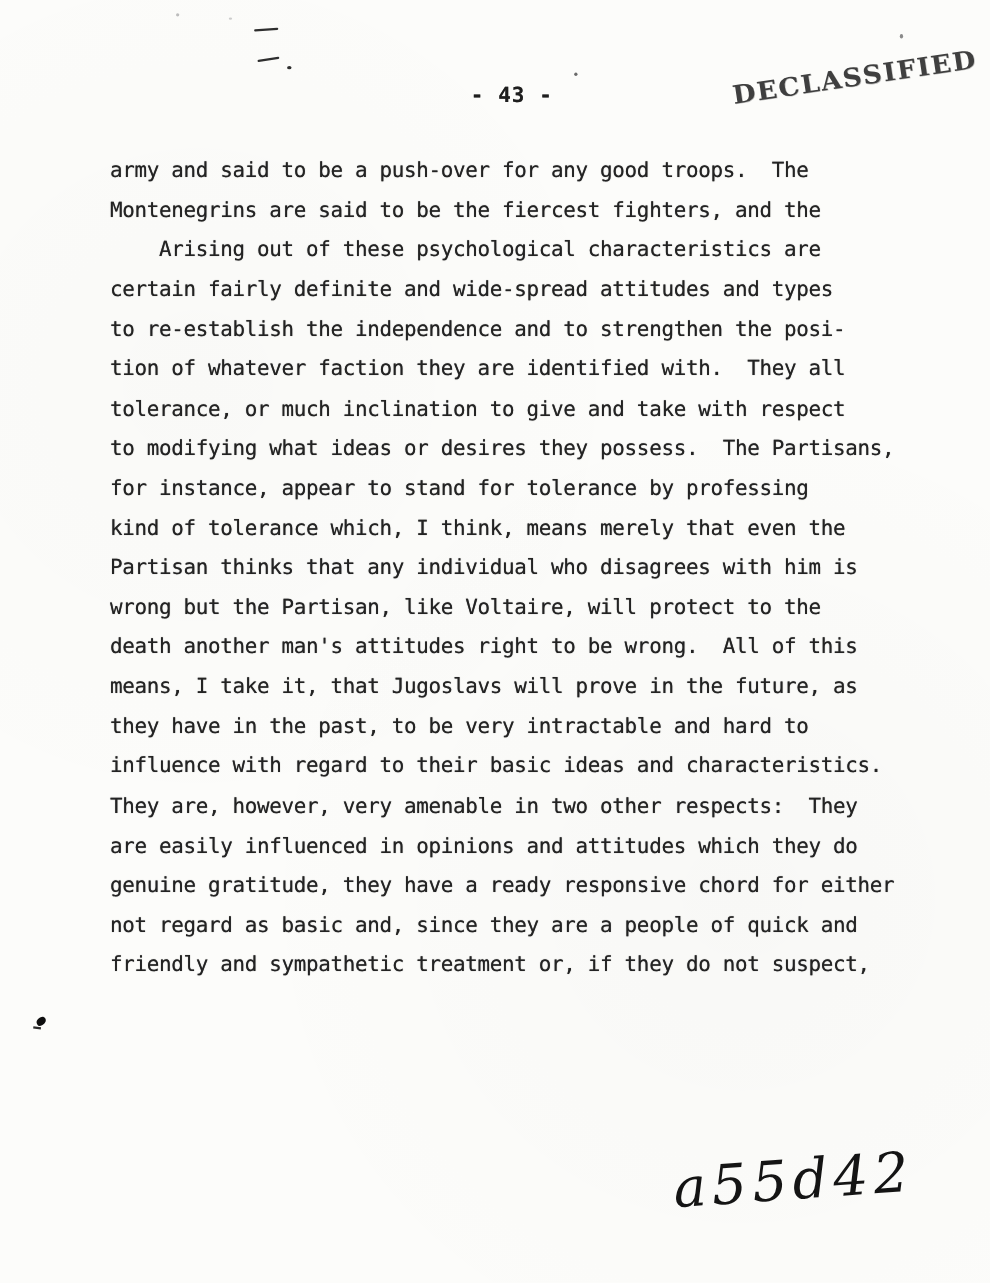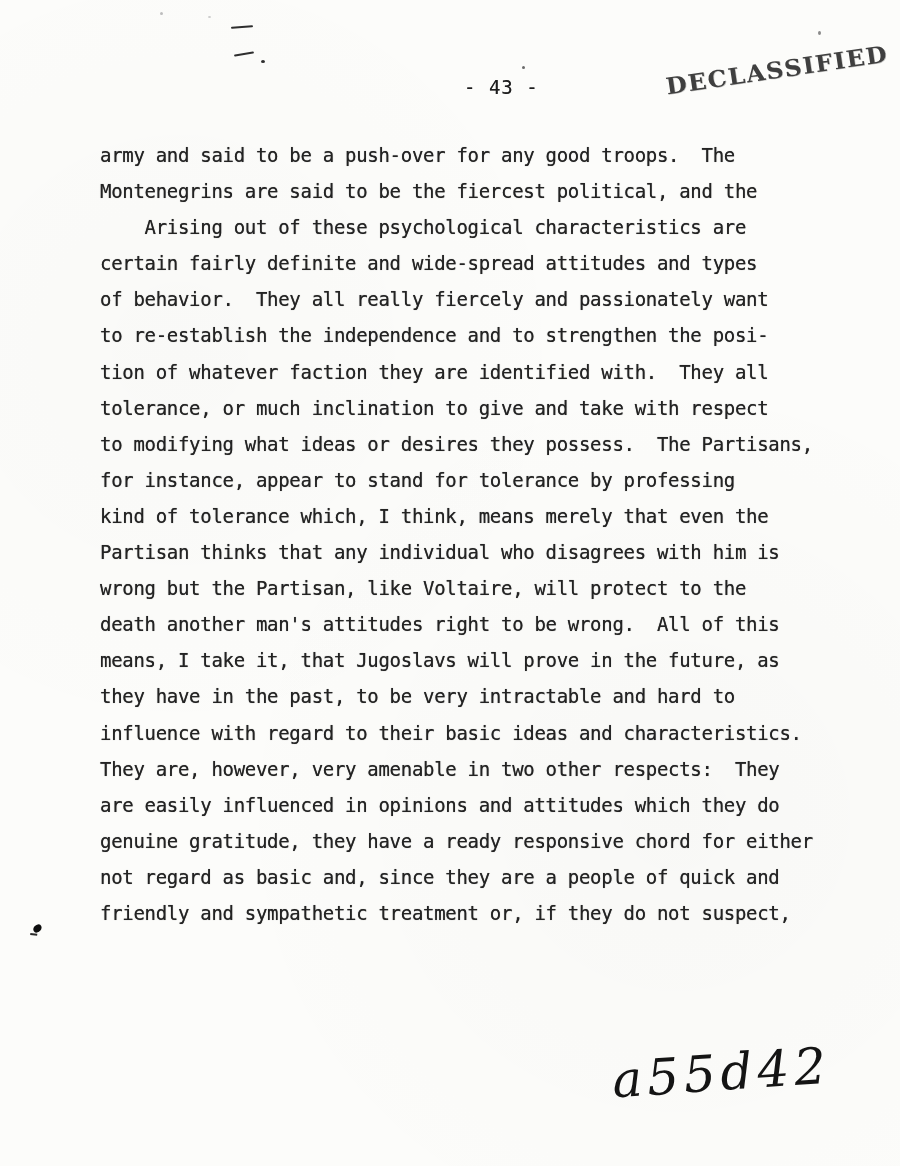--- a/index.html
+++ b/index.html
@@ -13,24 +13,23 @@
   .page {
     position: absolute; inset: 0;
     background:
       radial-gradient(circle at 20% 30%, rgba(0,0,0,0.012), transparent 40%),
       radial-gradient(circle at 75% 70%, rgba(0,0,0,0.015), transparent 45%),
       #fcfcfa;
   }
   
   .page-number {
     position: absolute; left: 428px; top: 76px;
-    font-size: 19px; font-weight: normal; color: #1e1e1e;
+    font-size: 19px; font-weight: bold; color: #1e1e1e;
     letter-spacing: 1px; white-space: pre;
     text-shadow: 0 0 0.6px rgba(25,25,25,0.65);
-    margin-left: 36px;
   }
   
   .stamp {
     position: absolute; left: 666px; top: 72px;
     transform: rotate(-8.5deg) scaleY(0.96);
     transform-origin: left center;
     font-family: "DejaVu Serif", serif;
     font-weight: bold; font-size: 24px;
     letter-spacing: 1.5px;
     color: #262626;
@@ -86,24 +85,23 @@
 <body>
 
 <div class="page">
 
   <div class="page-number">- 43 -</div>
 
   <div class="stamp">DECLASSIFIED</div>
 
   <div class="doc-body">
     <div class="line">army and said to be a push-over for any good troops.  The</div>
-    <div class="line">Montenegrins are said to be the fiercest political, and the</div>
+    <div class="line">Montenegrins are said to be the fiercest fighters, and the</div>
     <div class="line">    Arising out of these psychological characteristics are</div>
     <div class="line">certain fairly definite and wide-spread attitudes and types</div>
-    <div class="line">of behavior.  They all really fiercely and passionately want</div>
     <div class="line">to re-establish the independence and to strengthen the posi-</div>
     <div class="line">tion of whatever faction they are identified with.  They all</div>
     <div class="line">tolerance, or much inclination to give and take with respect</div>
     <div class="line">to modifying what ideas or desires they possess.  The Partisans,</div>
     <div class="line">for instance, appear to stand for tolerance by professing</div>
     <div class="line">kind of tolerance which, I think, means merely that even the</div>
     <div class="line">Partisan thinks that any individual who disagrees with him is</div>
     <div class="line">wrong but the Partisan, like Voltaire, will protect to the</div>
     <div class="line">death another man's attitudes right to be wrong.  All of this</div>
     <div class="line">means, I take it, that Jugoslavs will prove in the future, as</div>

